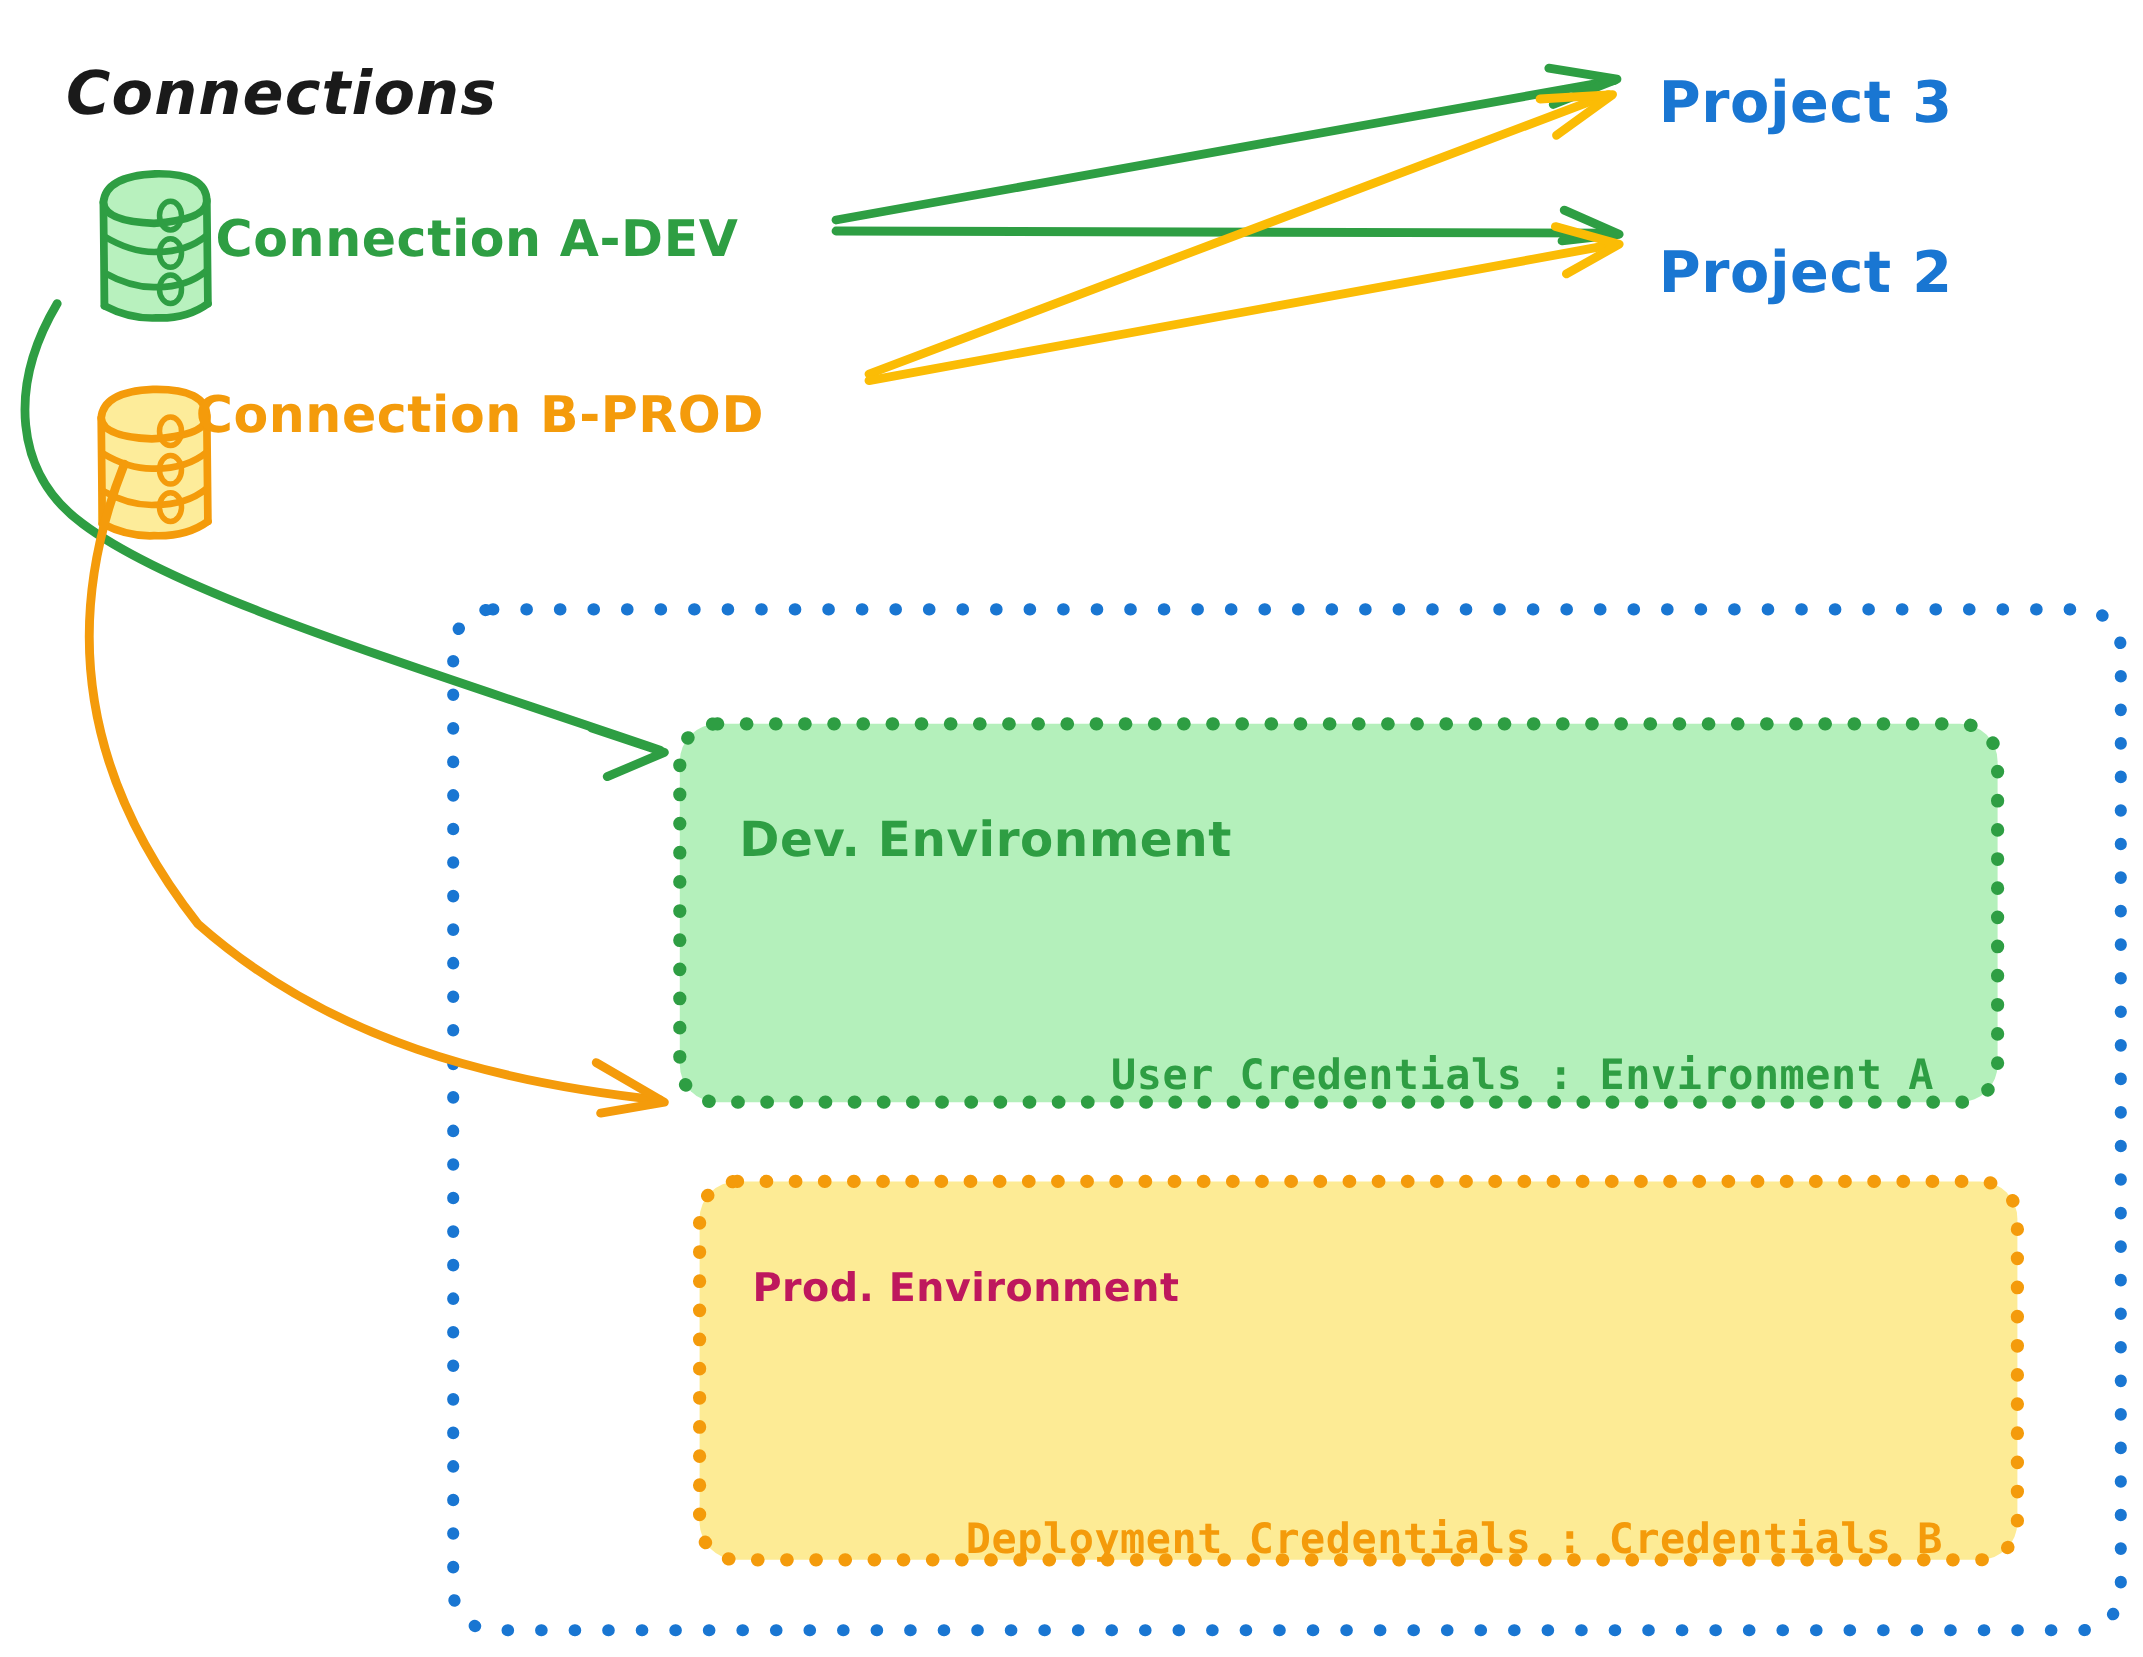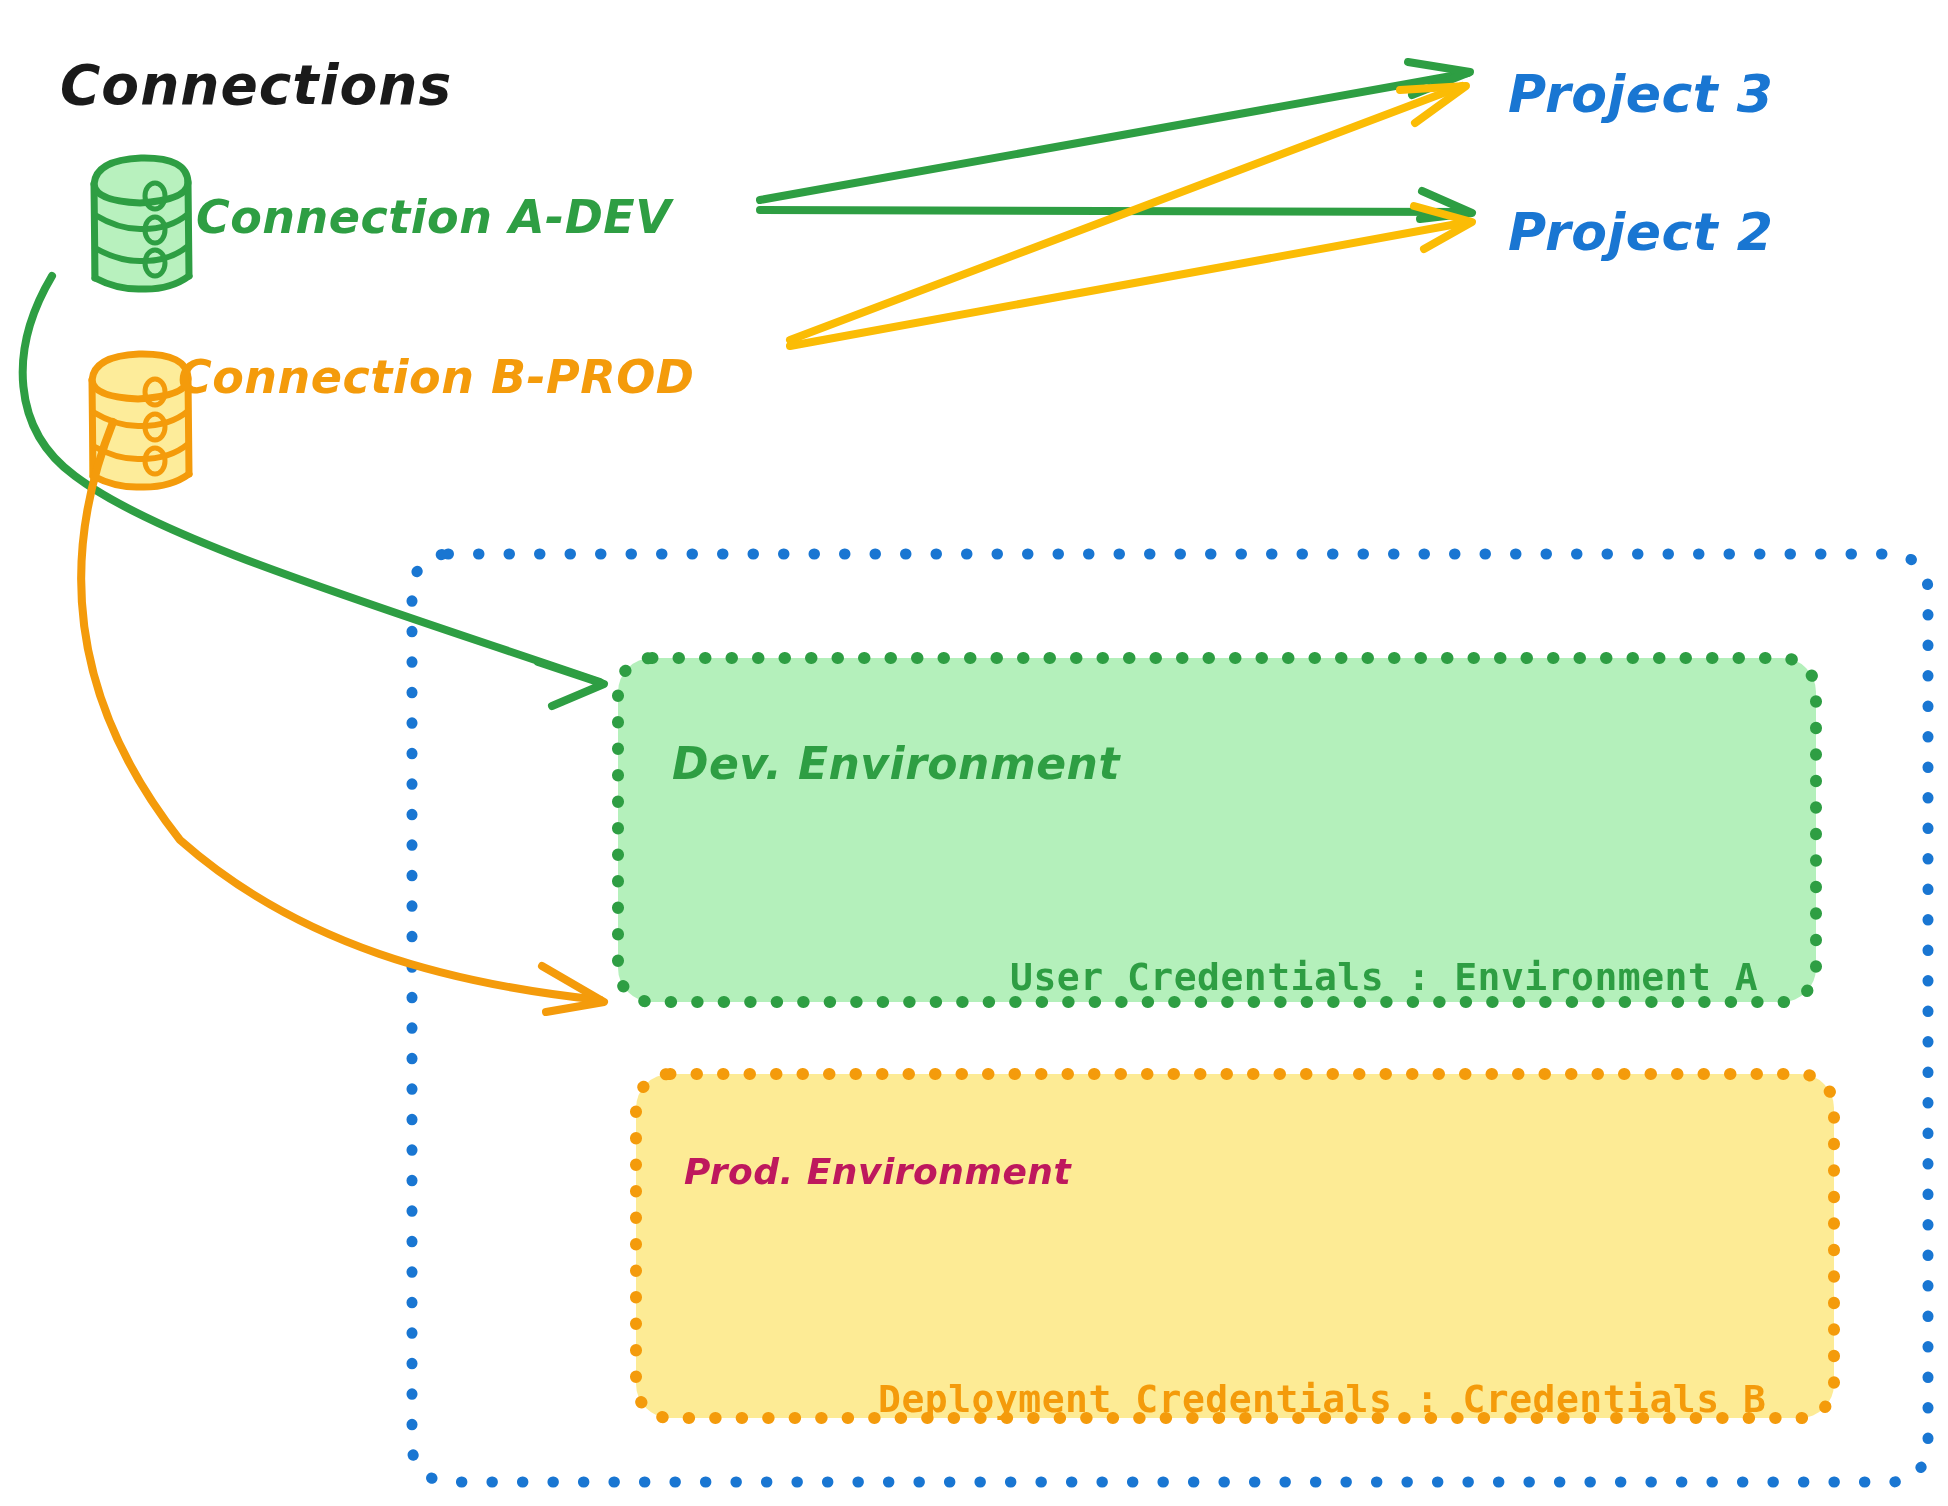--- a/index.html
+++ b/index.html
@@ -27,21 +27,20 @@
   }
   .lbl {
     position: absolute;
     white-space: nowrap;
     font-family: "DejaVu Sans", sans-serif;
     line-height: 1;
     margin-top: 42px;
   }
   .hand {
     font-family: "DejaVu Sans", sans-serif;
-    font-style: italic;
     font-weight: 600;
     letter-spacing: 0.5px;
   }
   .mono {
     font-family: "DejaVu Sans Mono", monospace;
     font-weight: 700;
     letter-spacing: 0.5px;
   }
   #title-connections {
     left: 60px;
@@ -65,21 +64,21 @@
     color: #f49b0b;
   }
   #label-project-3 {
     left: 1508px;
     top: 26px;
     font-size: 52px;
     color: #1976d2;
   }
   #label-project-2 {
     left: 1508px;
-    top: 164px;
+    top: 180px;
     font-size: 52px;
     color: #1976d2;
   }
   #label-project-1 {
     left: 1518px;
     top: 340px;
     font-size: 52px;
     color: #1976d2;
   }
   #label-dev-env {

